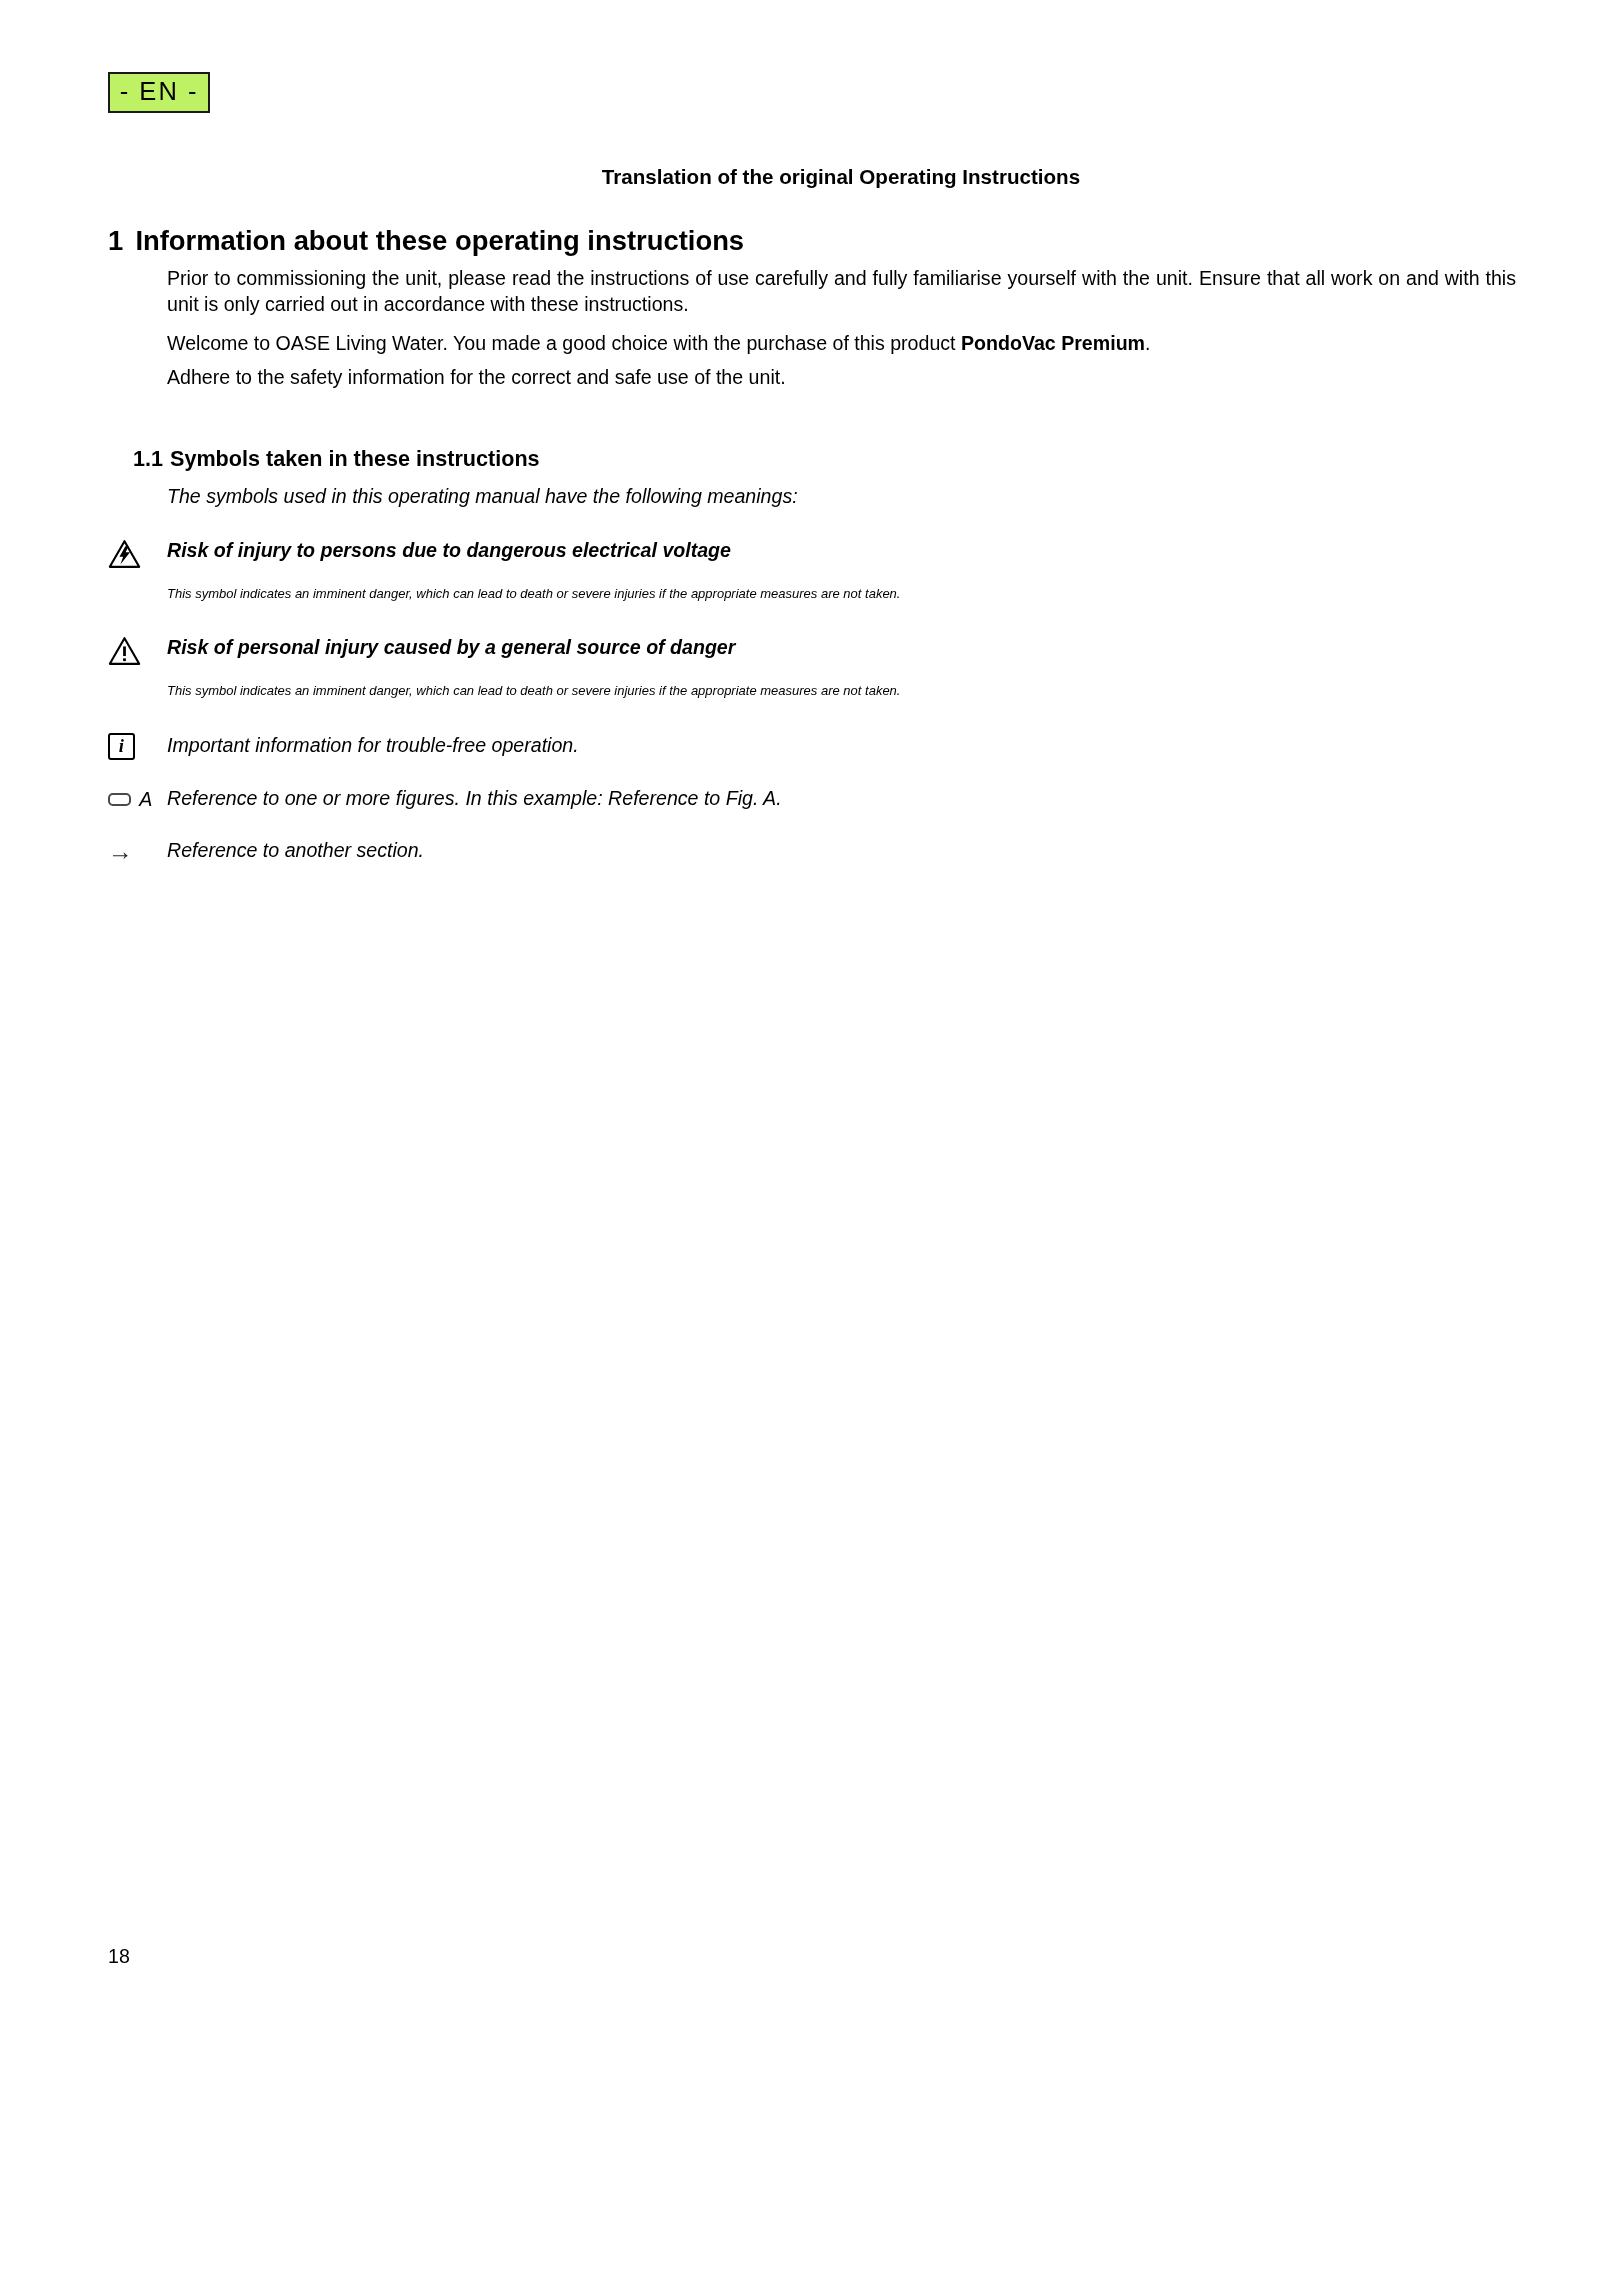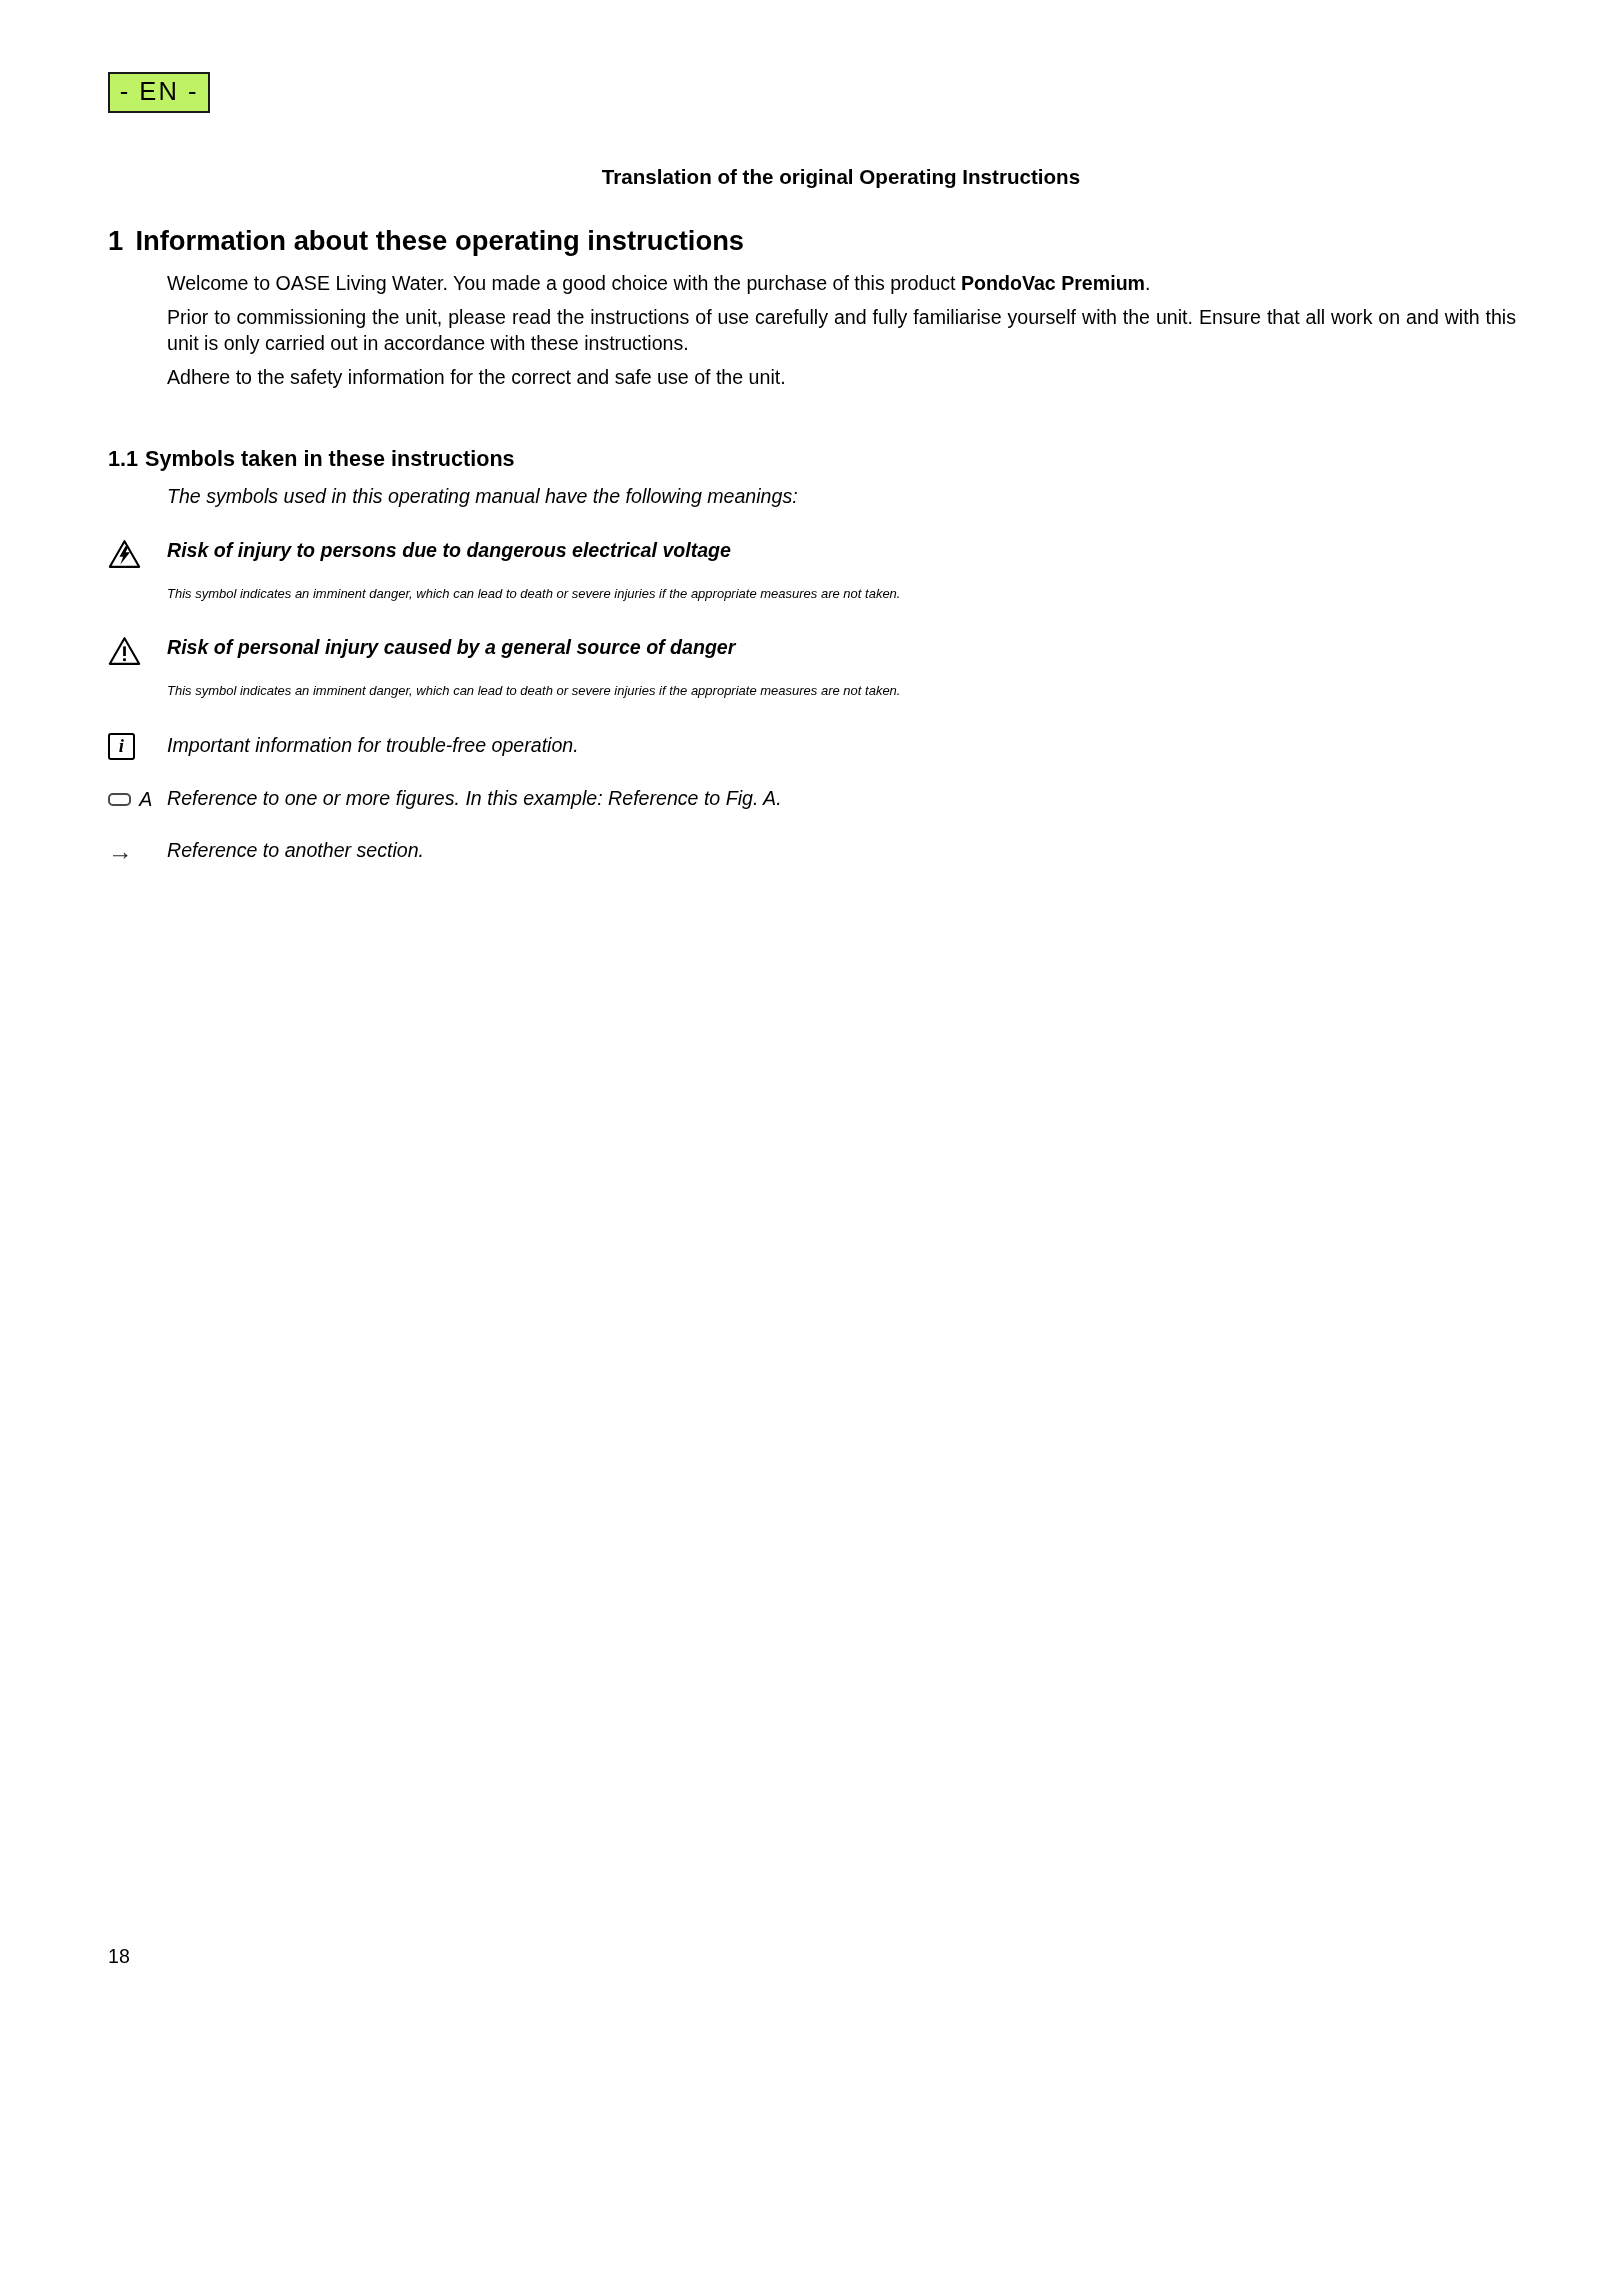--- a/index.html
+++ b/index.html
@@ -52,20 +52,21 @@
     text-align: justify;
     margin-top: 8.8px;
   }
   .para.first { margin-top: 13.7px; }
   .h2-row {
     margin-top: 55px;
     display: flex;
     font-weight: bold;
     font-size: 21.6px;
     line-height: 26.5px;
+    margin-left: 25px;
   }
   .h2-num { width: 37px; flex: none; }
   .sym-intro {
     margin-left: 59px;
     font-size: 19.6px;
     line-height: 25.5px;
     margin-top: 11.8px;
     font-style: italic;
   }
   .sym-row { display: flex; margin-top: 29px; font-style: italic; }
@@ -133,22 +134,22 @@
     <div class="en-badge">- EN -</div>
 
     <div class="subtitle">Translation of the original Operating Instructions</div>
 
     <div class="h1-row">
       <span class="h1-num">1</span>
       <span>Information about these operating instructions</span>
     </div>
 
     <div class="body-block">
+      <p class="para">Prior to commissioning the unit, please read the instructions of use carefully and fully familiarise yourself with the unit. Ensure that all work on and with this unit is only carried out in accordance with these instructions.</p>
       <p class="para first"><span>Welcome to OASE Living Water. You made a good choice with the purchase of this product </span><b>PondoVac Premium</b><span>.</span></p>
-      <p class="para">Prior to commissioning the unit, please read the instructions of use carefully and fully familiarise yourself with the unit. Ensure that all work on and with this unit is only carried out in accordance with these instructions.</p>
       <p class="para">Adhere to the safety information for the correct and safe use of the unit.</p>
     </div>
 
     <div class="h2-row">
       <span class="h2-num">1.1</span>
       <span>Symbols taken in these instructions</span>
     </div>
 
     <div class="sym-intro">The symbols used in this operating manual have the following meanings:</div>
 

